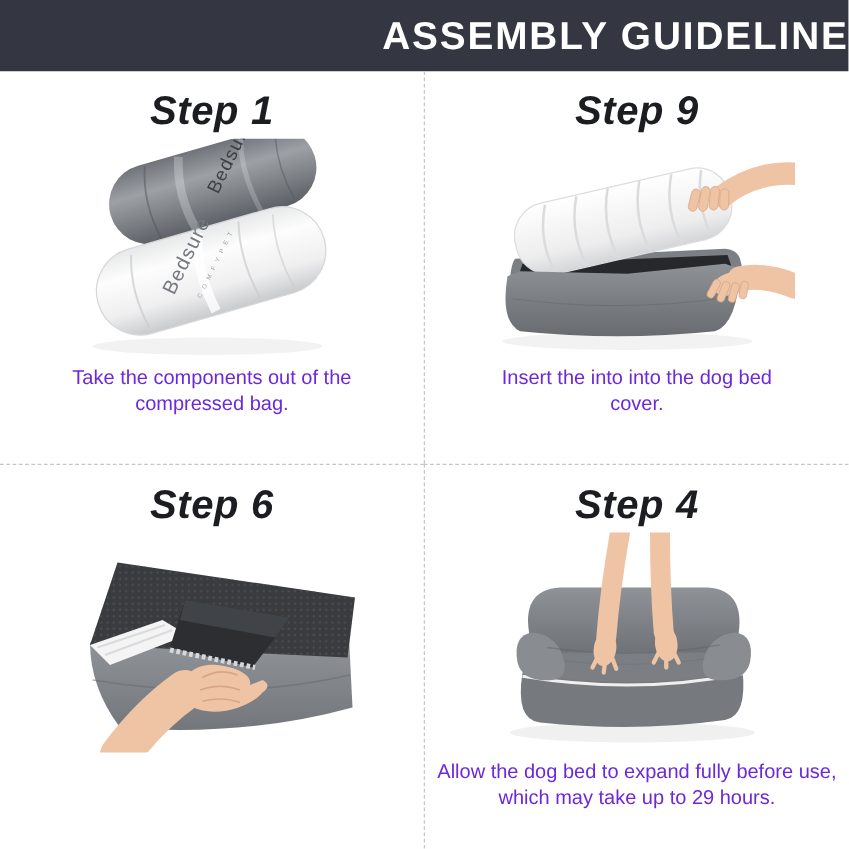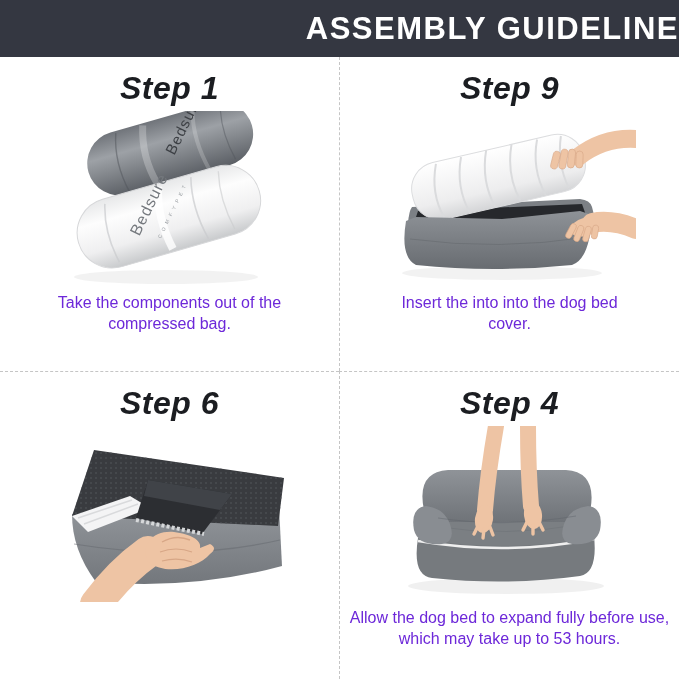--- a/index.html
+++ b/index.html
@@ -176,17 +176,17 @@
           <path d="M204 80 Q220 82 216 104 Q212 120 188 118 Q174 116 180 98 Q186 82 204 80 Z" fill="#898d92"></path>
           <path d="M54 92 Q122 102 192 90" stroke="#60646a" stroke-width="1.2" opacity=".45" fill="none"></path>
           <path d="M112 0 Q104 46 101 84" stroke="#eec4a4" stroke-width="16" fill="none" stroke-linecap="round"></path>
           <path d="M144 0 Q144 44 147 80" stroke="#eec4a4" stroke-width="16" fill="none" stroke-linecap="round"></path>
           <ellipse cx="100" cy="93" rx="9" ry="14" transform="rotate(8 100 93)" fill="#eec4a4"></ellipse>
           <ellipse cx="149" cy="89" rx="9" ry="14" transform="rotate(-6 149 89)" fill="#eec4a4"></ellipse>
           <path d="M94 100 l-4 8 M100 103 l-1 9 M106 101 l3 8" stroke="#eec4a4" stroke-width="3.4" stroke-linecap="round"></path>
           <path d="M143 96 l-4 8 M149 99 l0 9 M155 96 l4 8" stroke="#eec4a4" stroke-width="3.4" stroke-linecap="round"></path>
         </svg>
       </div>
-      <p class="caption cap-w4">Allow the dog bed to expand fully before use, which may take up to 53 hours.</p>
+      <p class="caption cap-w4">Allow the dog bed to expand fully before use, which may take up to 29 hours.</p>
     </section>
 
   </div>
 </div>
 
 </body></html>

